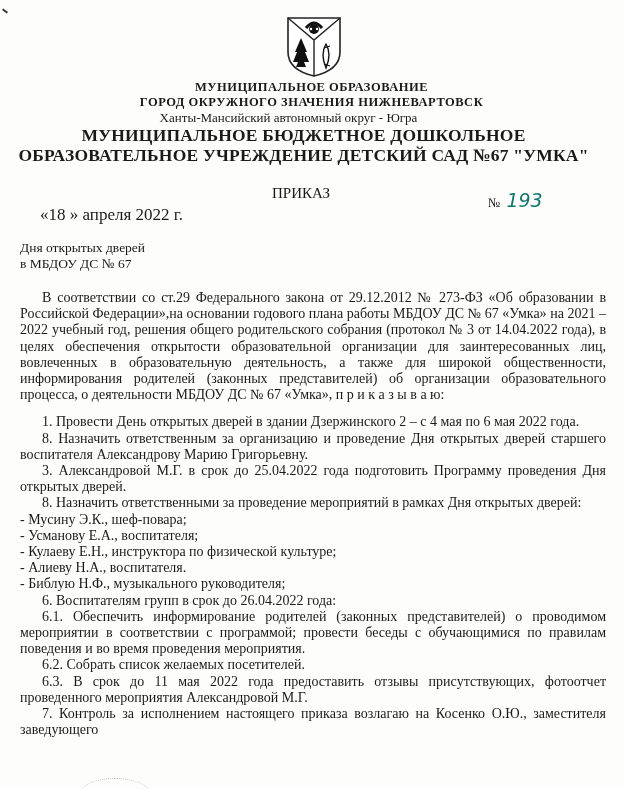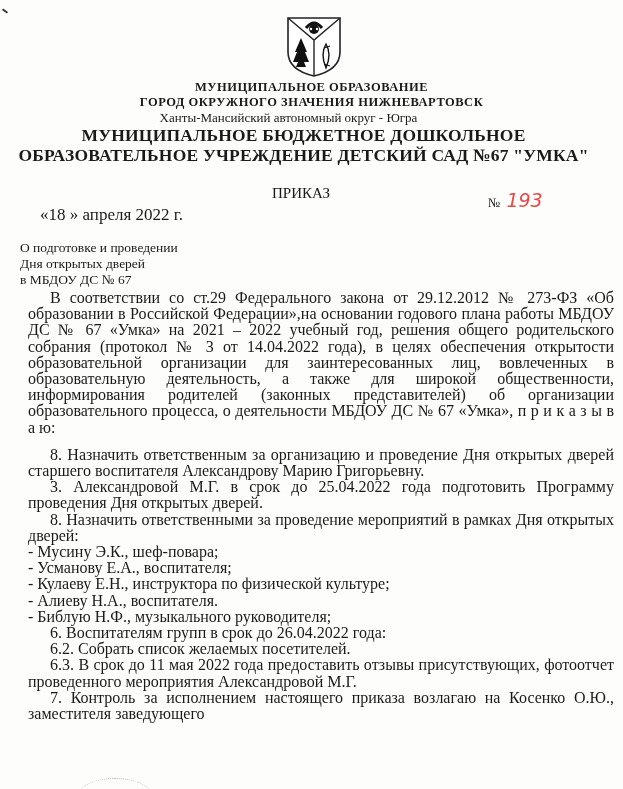--- a/index.html
+++ b/index.html
@@ -7,23 +7,23 @@
          font-family:"Liberation Serif", "DejaVu Serif", serif; color:#1a1a1a; }
   .page { position:absolute; left:0; top:0; width:623px; height:789px; }
   .corner-mark { position:absolute; left:2px; top:10px; width:6px; height:2px; background:#333; transform:rotate(35deg); }
   .emblem { position:absolute; left:284px; top:12px; width:60px; height:66px; }
   .hdr1 { position:absolute; left:0; width:623px; text-align:center; font-weight:bold; font-size:12.5px; letter-spacing:0.5px; }
   .hdr2 { position:absolute; left:0; width:577px; text-align:center; font-size:13px; }
   .big { position:absolute; left:0; width:607px; text-align:center; font-weight:bold; font-size:17.5px; letter-spacing:0.2px; }
   .prikaz { position:absolute; left:272px; top:185px; font-size:15px; }
   .date { position:absolute; left:40px; top:205px; font-size:17px; }
   .num { position:absolute; left:488px; top:189px; font-size:13px; }
-  .num .hand { font-family:"DejaVu Sans", sans-serif; font-style:italic; font-size:19px; color:#ef4444; margin-left:6px; font-weight:200; }
+  .num .hand { font-family:"DejaVu Sans", sans-serif; font-style:italic; font-size:19px; color:#0f766e; margin-left:6px; font-weight:200; }
   .subject { position:absolute; left:20px; top:240px; font-size:13.5px; line-height:16px; }
-  .body { position:absolute; left:28px; top:290px; width:586px; font-size:16px; line-height:16.2px; text-align:justify; }
+  .body { position:absolute; left:20px; top:290px; width:586px; font-size:14px; line-height:16.2px; text-align:justify; }
   .body p { margin:0; }
   .ind { text-indent:22px; }
   .dash { padding-left:0; }
   .spacer { height:11px; }
   .stamp { position:absolute; left:80px; top:778px; width:70px; height:30px; border-top:1px dotted #bbb; border-radius:50% 50% 0 0; }
 </style>
 </head>
 <body>
 
 <div class="page">
@@ -48,36 +48,37 @@
   <div class="big" style="top:125px;">МУНИЦИПАЛЬНОЕ БЮДЖЕТНОЕ ДОШКОЛЬНОЕ</div>
   <div class="big" style="top:145px;">ОБРАЗОВАТЕЛЬНОЕ УЧРЕЖДЕНИЕ ДЕТСКИЙ САД  №67  "УМКА"</div>
 
   <div class="prikaz">ПРИКАЗ</div>
   <div class="date">«18 »  апреля  2022 г.</div>
   <div class="num">
     <span>№</span><span class="hand">193</span>
   </div>
 
   <div class="subject">
-    <div>О подготовке и проведении</div>
     <div>Дня открытых дверей</div>
     <div>в МБДОУ ДС № 67</div>
   </div>
 
   <div class="body">
     <p class="ind">В соответствии со ст.29 Федерального  закона от 29.12.2012 № 273-ФЗ «Об образовании в Российской Федерации»,на основании годового плана работы МБДОУ ДС № 67 «Умка» на 2021 – 2022 учебный год, решения общего родительского собрания (протокол № 3 от 14.04.2022 года), в целях обеспечения открытости образовательной организации для заинтересованных лиц, вовлеченных в образовательную деятельность, а также для широкой общественности, информирования родителей (законных представителей) об организации образовательного процесса, о деятельности МБДОУ ДС № 67 «Умка», п р и к а з ы в а ю:</p>
     <div class="spacer"></div>
+    <p class="ind">1. Провести День открытых дверей в здании Дзержинского 2 – с 4 мая по 6 мая 2022 года.</p>
     <p class="ind">8. Назначить ответственным за организацию и проведение Дня открытых дверей старшего воспитателя Александрову Марию Григорьевну.</p>
     <p class="ind">3. Александровой М.Г. в срок до 25.04.2022 года подготовить Программу проведения Дня открытых дверей.</p>
     <p class="ind">8. Назначить ответственными за проведение мероприятий в рамках Дня открытых дверей:</p>
     <p class="dash">- Мусину Э.К., шеф-повара;</p>
     <p class="dash">- Усманову Е.А., воспитателя;</p>
     <p class="dash">- Кулаеву Е.Н., инструктора по физической культуре;</p>
     <p class="dash">- Алиеву Н.А., воспитателя.</p>
     <p class="dash">- Библую Н.Ф., музыкального руководителя;</p>
     <p class="ind">6. Воспитателям групп в срок до 26.04.2022 года:</p>
+    <p class="ind">6.1. Обеспечить информирование родителей (законных представителей) о проводимом мероприятии в соответствии с программой; провести беседы с обучающимися по правилам поведения и во время проведения мероприятия.</p>
     <p class="ind">6.2. Собрать список желаемых посетителей.</p>
     <p class="ind">6.3. В срок до 11 мая 2022 года предоставить отзывы присутствующих, фотоотчет проведенного мероприятия Александровой М.Г.</p>
     <p class="ind">7. Контроль за исполнением настоящего приказа возлагаю на Косенко О.Ю., заместителя заведующего</p>
   </div>
 
   <div class="stamp"></div>
 </div>
 
 </body></html>

